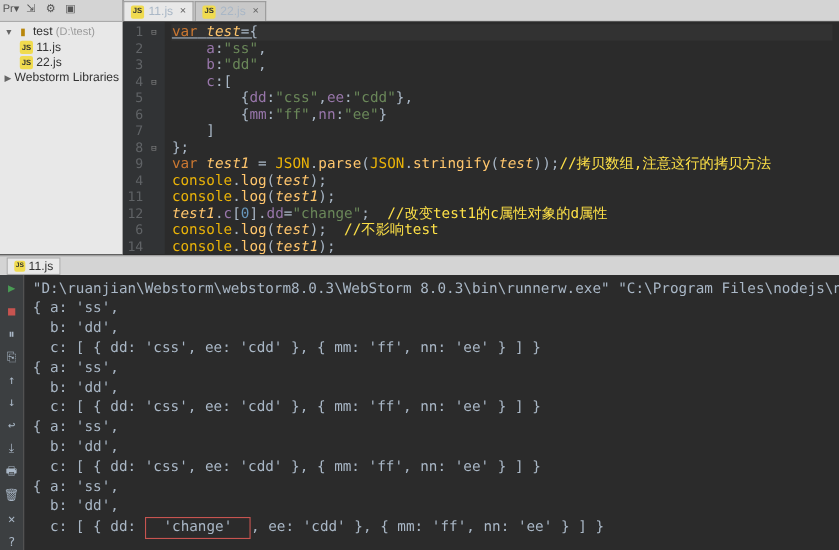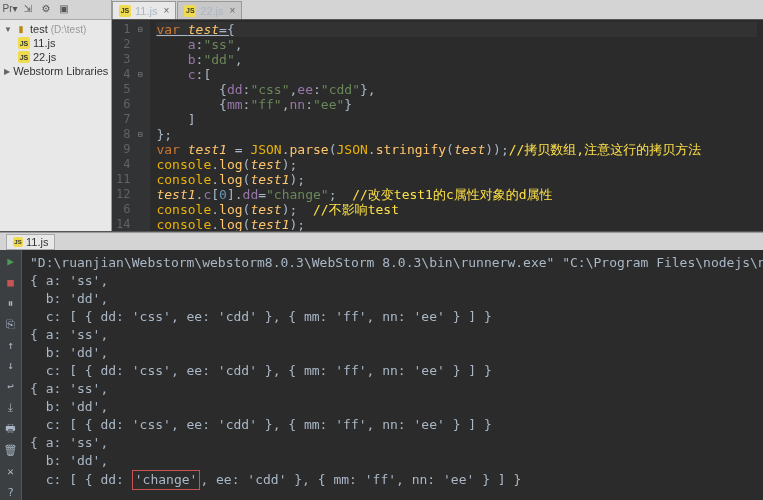--- a/index.html
+++ b/index.html
@@ -40,21 +40,21 @@
 .hl-line { background: #323232; display: block; width: 100%; text-decoration: underline; }
 .bottom-tabs { height: 18px; background: #d4d4d4; border-top: 1px solid #999; display: flex; align-items: center; padding-left: 6px; font-family: "Segoe UI", sans-serif; font-size: 11px; color: #333; }
 .bottom-tab { padding: 1px 6px; background: #e8e8e8; border: 1px solid #aaa; margin-right: 2px; cursor: pointer; display: flex; align-items: center; gap: 3px; }
 .btab-icon { width: 10px; height: 10px; background: #f0db4f; color: #323330; border-radius: 2px; font-size: 6px; font-weight: bold; display: inline-flex; align-items: center; justify-content: center; }
 .console-pane { display: flex; height: 250px; background: #2b2b2b; }
 .console-toolbar { width: 22px; background: #3c3f41; border-right: 1px solid #555; display: flex; flex-direction: column; align-items: center; padding-top: 4px; gap: 6px; }
 .ctool { width: 16px; height: 16px; display: flex; align-items: center; justify-content: center; cursor: pointer; color: #a9b7c6; font-size: 11px; }
 .ctool.run { color: #499c54; }
 .ctool.stop { color: #c75450; }
 .console-out { flex: 1; padding: 4px 8px; font-size: 13px; line-height: 18px; white-space: pre; color: #a9b7c6; overflow: auto; }
-.hl-box { border: 1px solid #c75450; padding: 0 2px; display: inline-block; }
+.hl-box { border: 1px solid #c75450; padding: 0 16px; display: inline-block; }
 </style>
 </head>
 <body>
 
 <div class="top-pane">
   <div class="sidebar">
     <div class="sidebar-toolbar">
       <span class="tool-btn">Pr▾</span>
       <span class="tool-btn">⇲</span>
       <span class="tool-btn">⚙</span>

